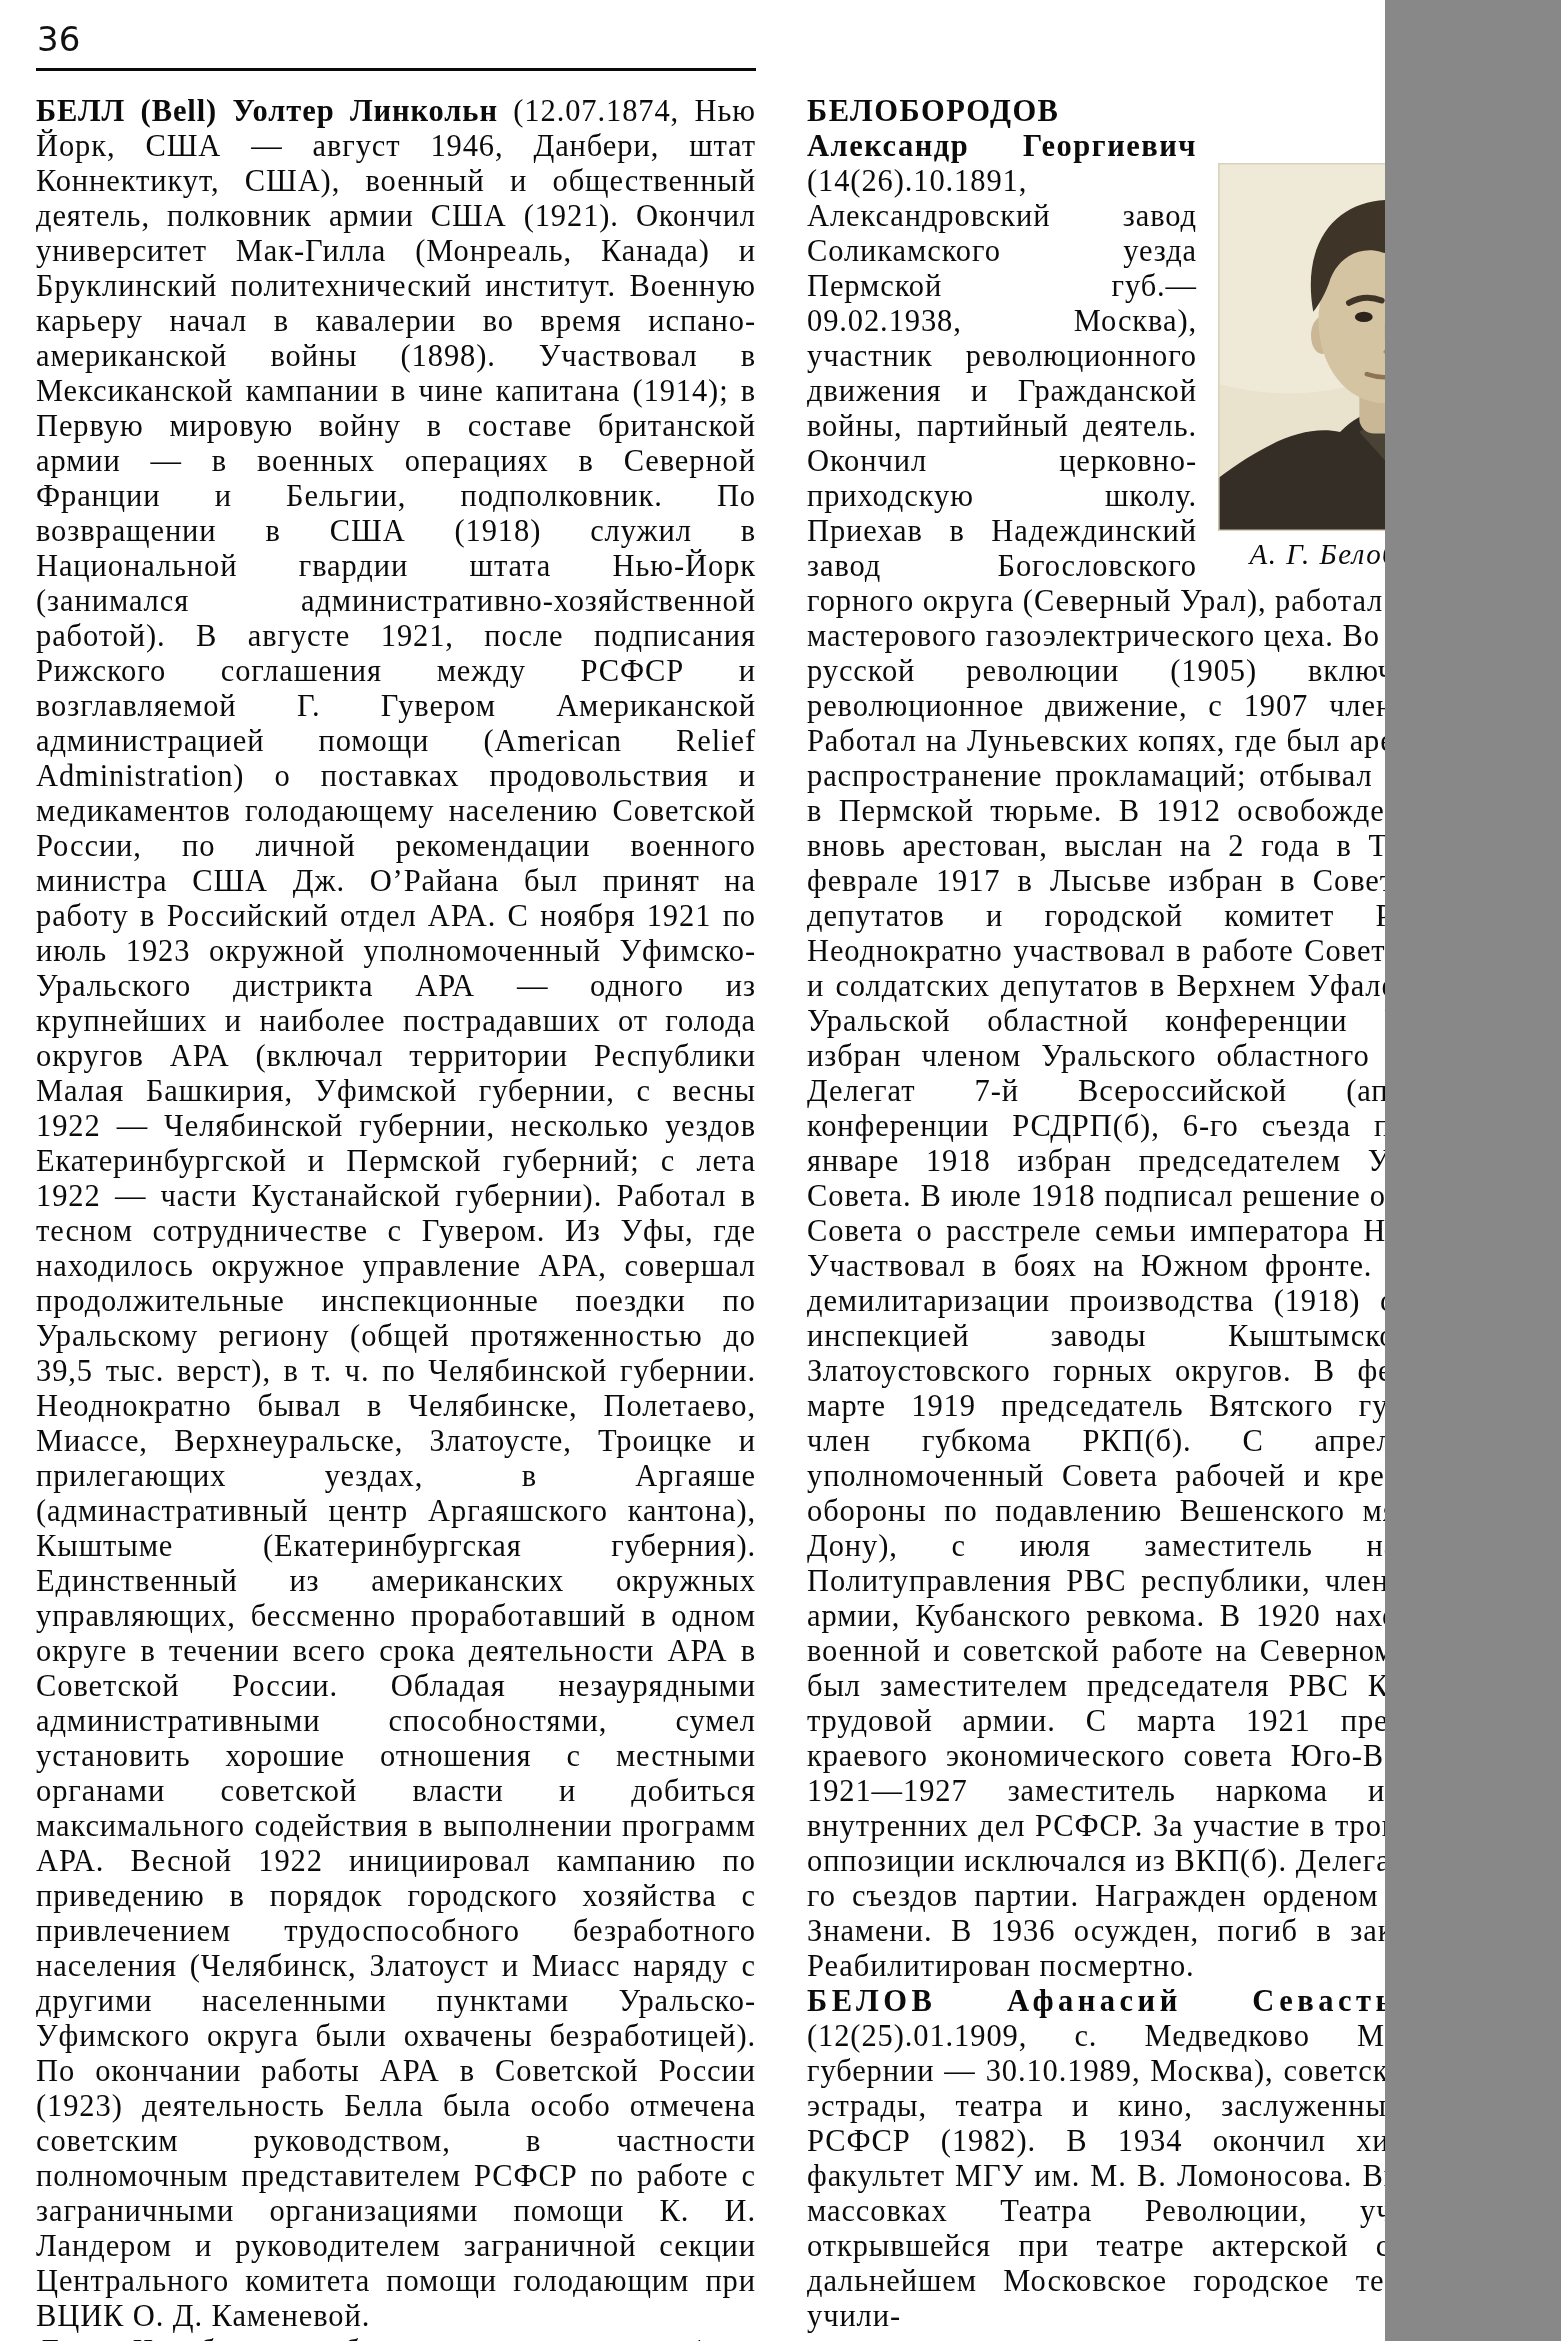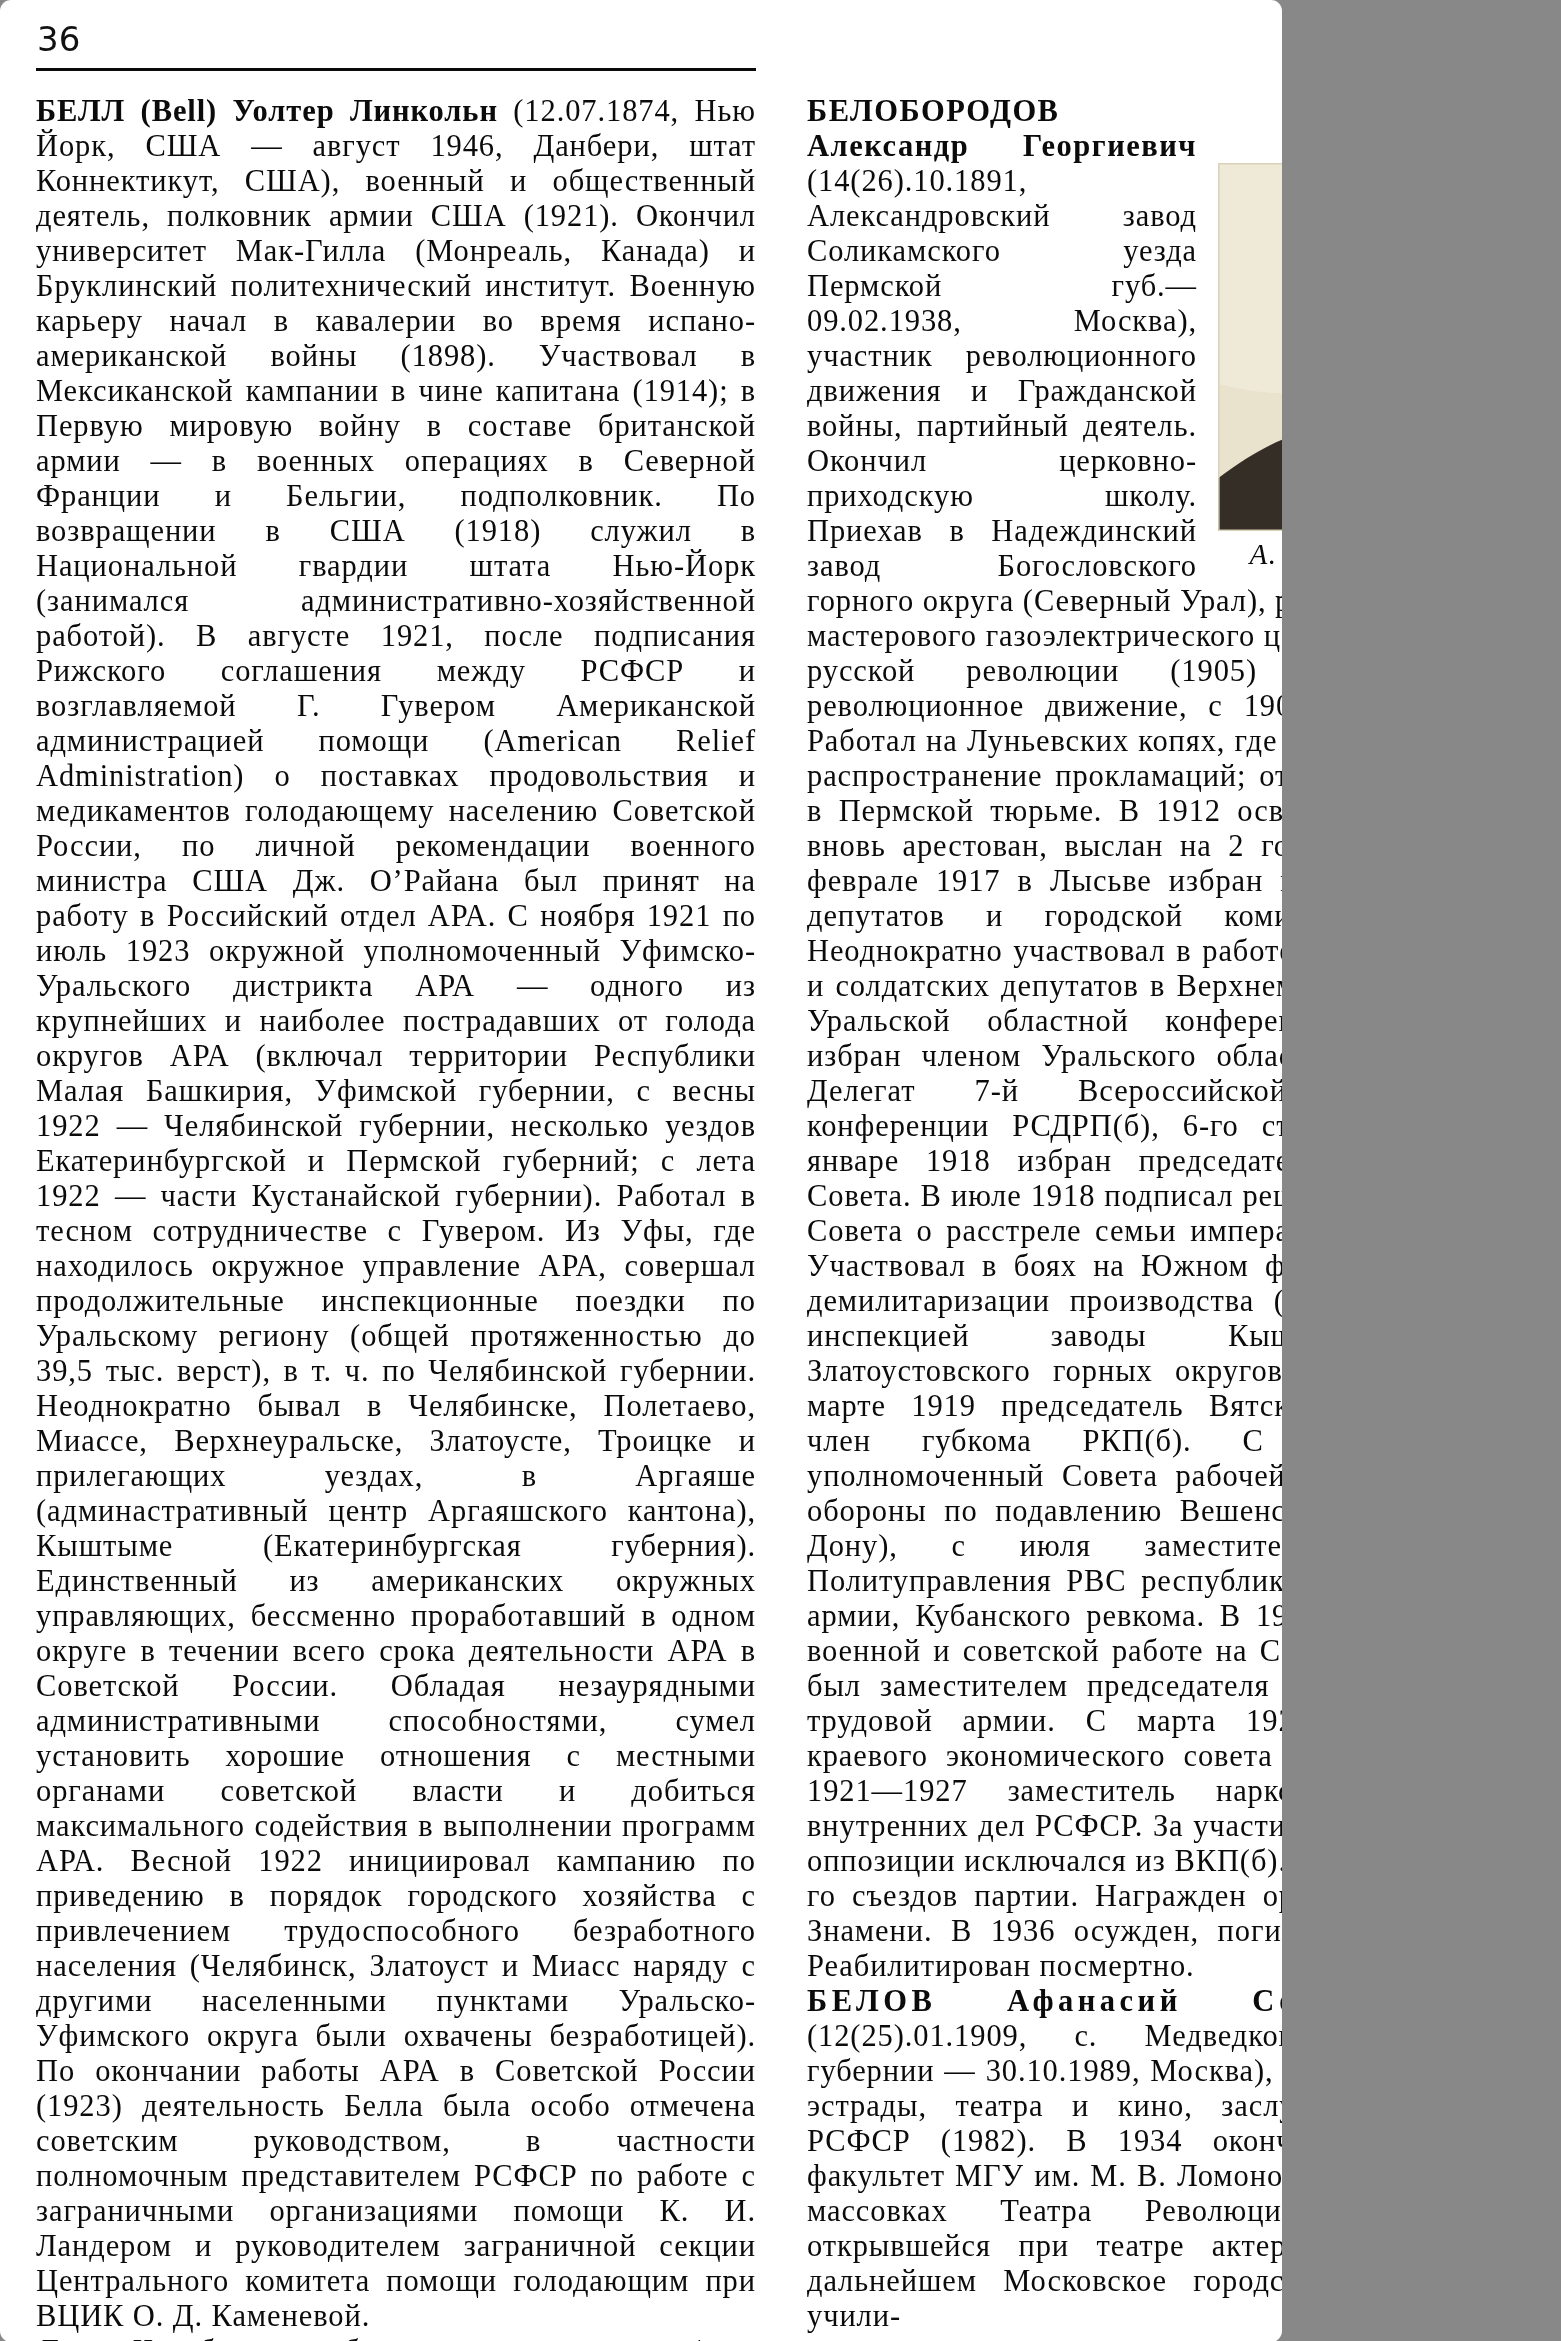--- a/index.html
+++ b/index.html
@@ -1,23 +1,22 @@
 <!DOCTYPE html>
 <html style="font-size:12px"><head>
 <meta charset="utf-8">
 <style>
   html,body{margin:0;padding:0;background:#888;}
   .page{
     position:relative;
-    width:1282px;height:2342px;
+    width:1385px;height:2342px;
     background:#ffffff;
     overflow:hidden;
     font-family:"Liberation Serif","DejaVu Serif",serif;
     color:#0b0b0b;
-    border-radius:11px;
   }
   .page-number{
     position:absolute;left:37px;top:22px;
     font-family:"DejaVu Sans","Liberation Sans",sans-serif;
     font-size:34px;line-height:34px;font-weight:500;
     color:#111;
   }
   .header-rule{
     position:absolute;left:36px;top:68px;
     width:720px;height:3px;background:#0a0a0a;

